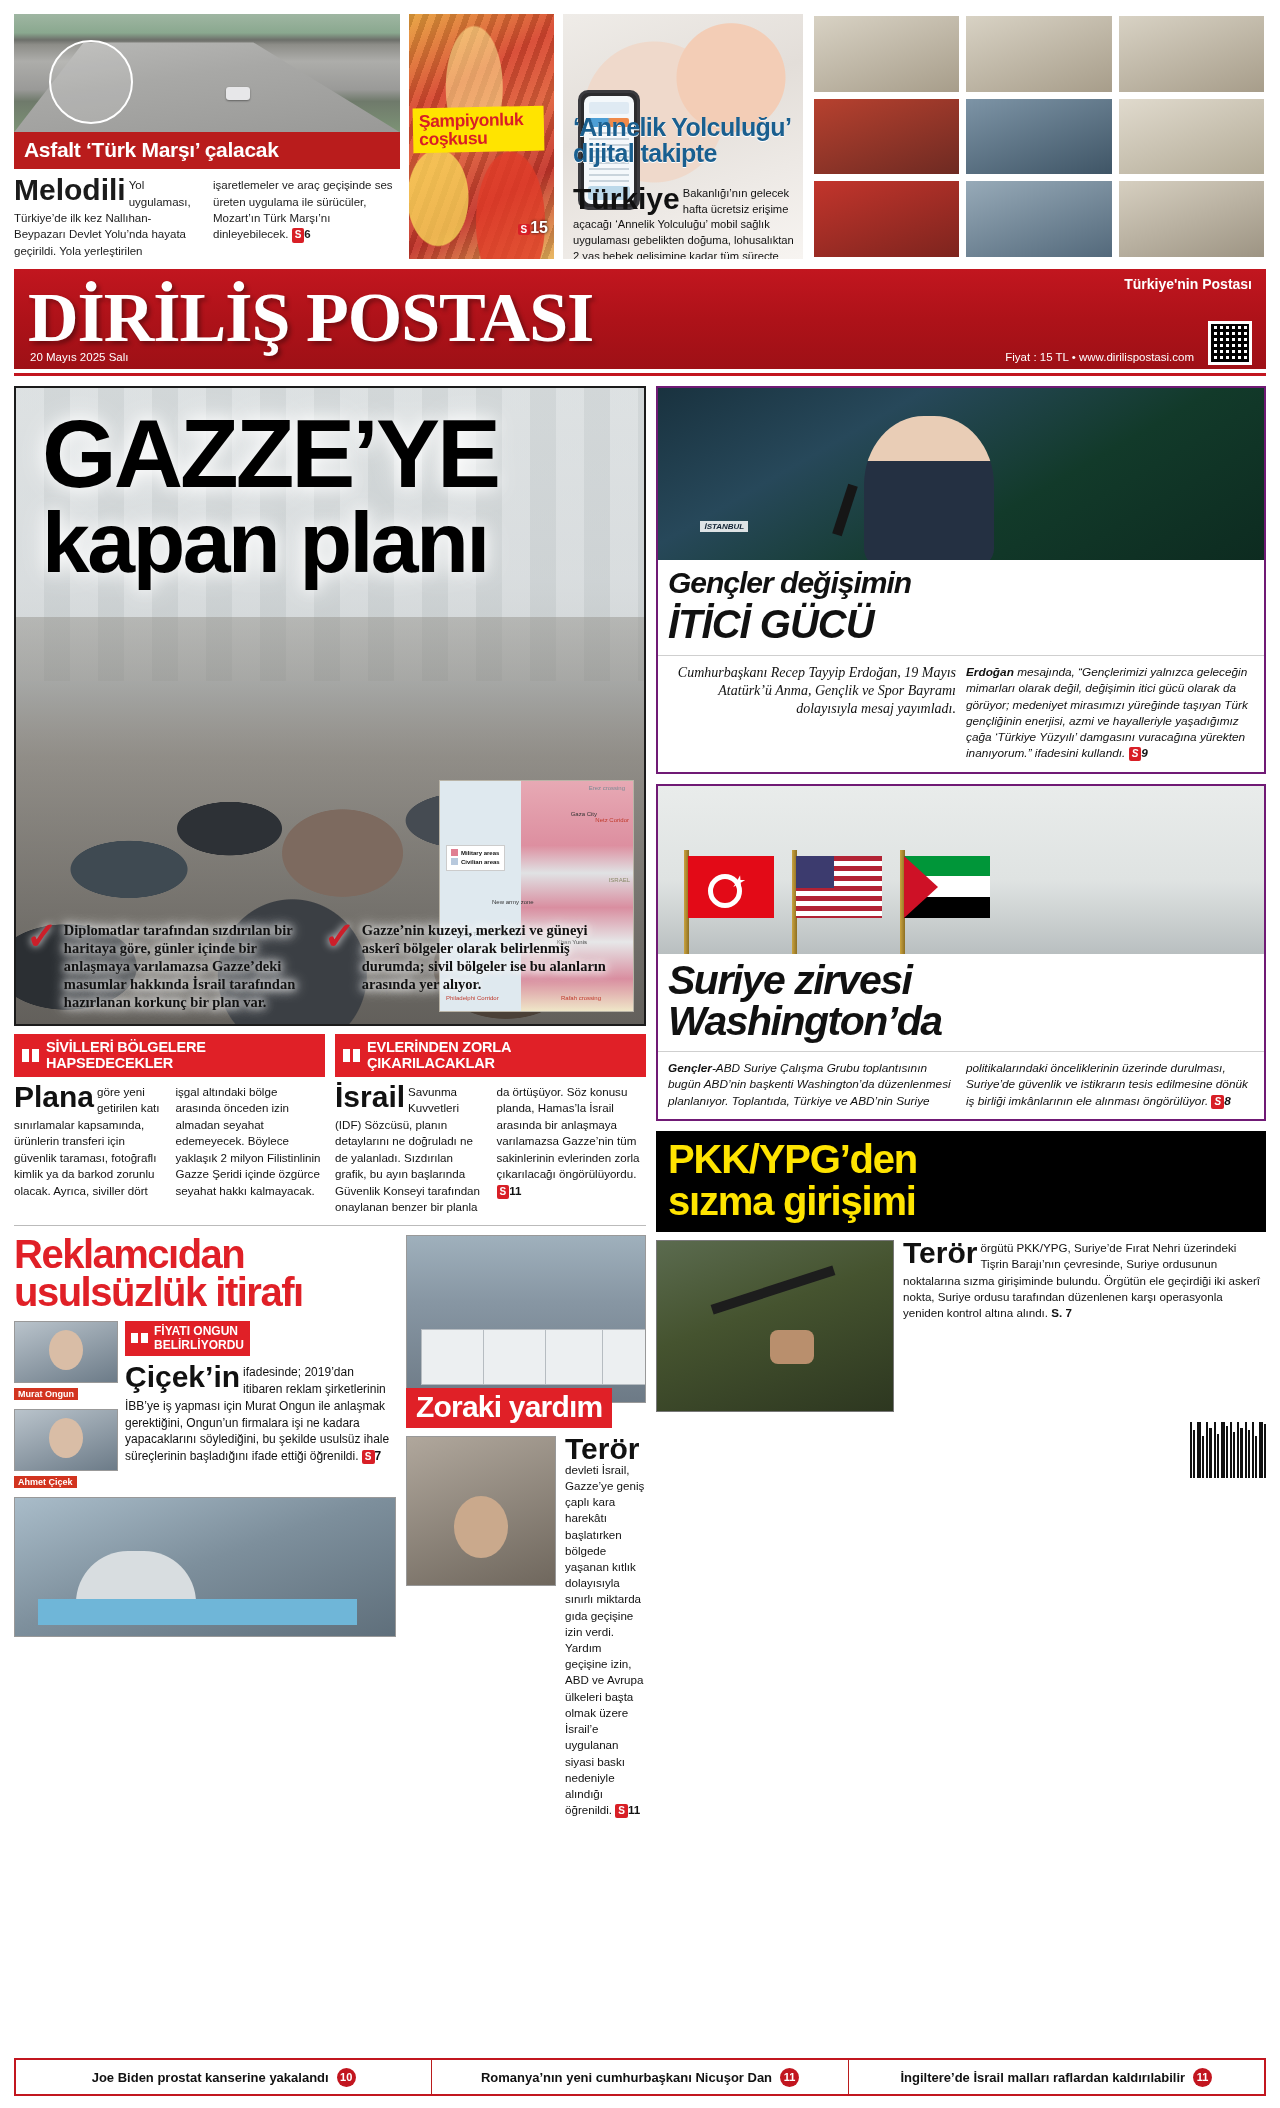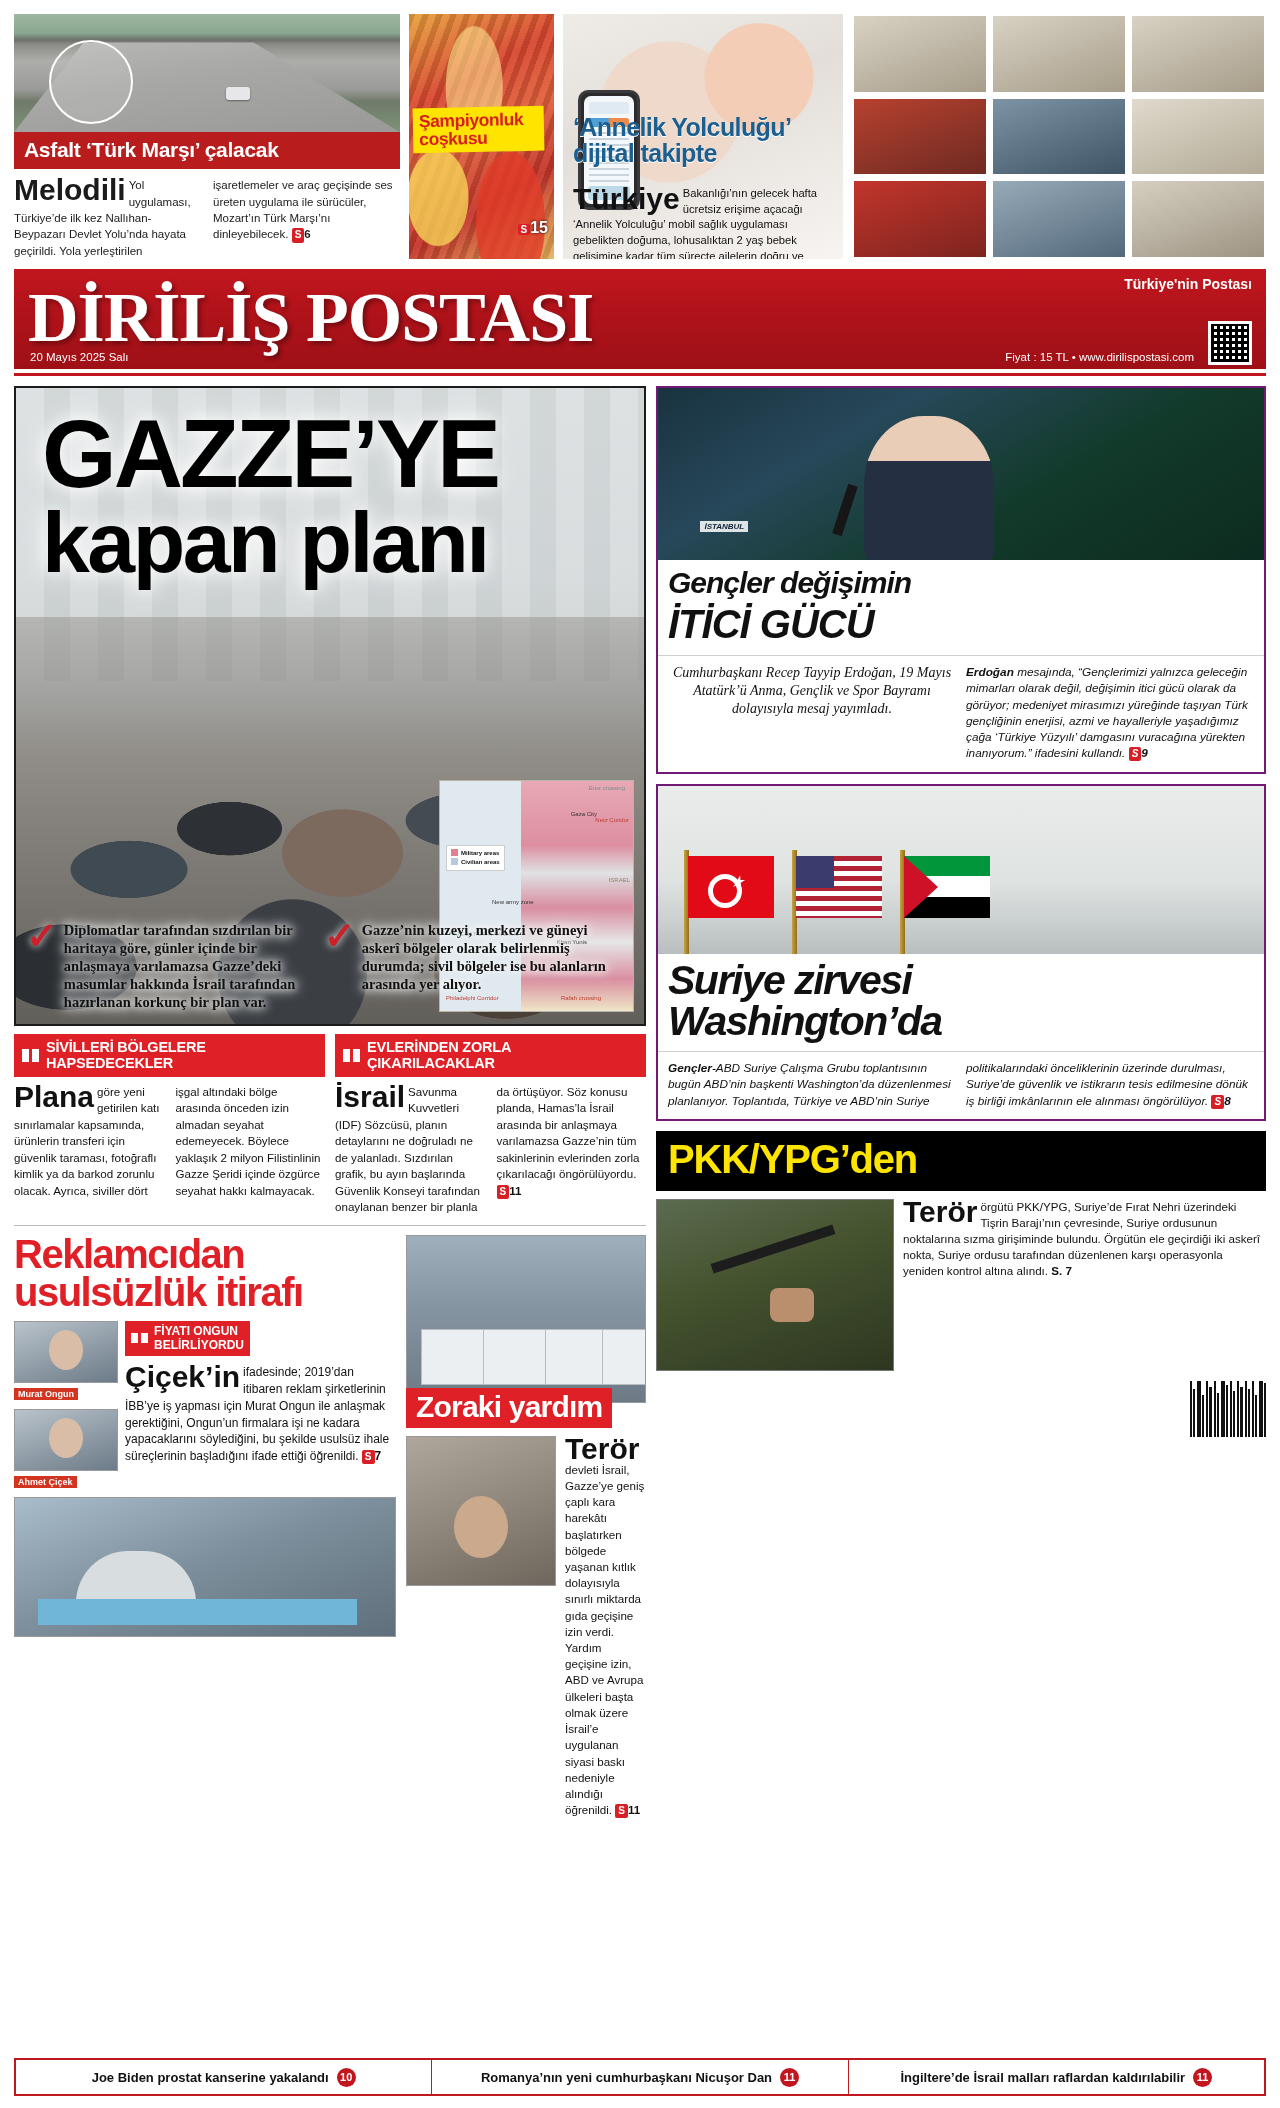--- a/index.html
+++ b/index.html
@@ -47,21 +47,21 @@
        radial-gradient(ellipse at 20% 75%, rgba(250,220,90,.75) 0 30px, transparent 31px),
        radial-gradient(ellipse at 70% 85%, rgba(225,60,40,.8) 0 34px, transparent 35px),
        radial-gradient(ellipse at 45% 30%, rgba(255,235,150,.55) 0 28px, transparent 29px),
        repeating-linear-gradient(110deg, rgba(0,0,0,.12) 0 6px, rgba(255,255,255,.06) 6px 13px);
   }
   .t2-tag { position:absolute; left:4px; right:10px; top:93px; background:#ffe400;
     color:#d81f26; font-weight:bold; font-size:17.5px; line-height:1.04; padding:4px 5px 5px 6px;
     transform: rotate(-1.2deg); letter-spacing:-.4px; }
   .t2-pg { position:absolute; right:6px; bottom:22px; }
 
-  .t3 { width: 280px; position:relative; overflow:hidden; background:#f9a8d4; }
+  .t3 { width: 240px; position:relative; overflow:hidden; background:#f9a8d4; }
   .t3 .baby { position:absolute; inset:0;
      background:
        radial-gradient(circle at 70% 26%, #f3cdb6 0 54px, transparent 55px),
        radial-gradient(circle at 38% 40%, #efd9cb 0 70px, transparent 71px),
        linear-gradient(160deg,#efece8 0%, #e3ded9 40%, #f7f4f1 100%);
   }
   .t3 .phone { position:absolute; left:15px; top:76px; width:62px; height:120px; border-radius:10px;
      background:#2b2b2e; border:3px solid #3a3a3e; overflow:hidden; }
   .t3 .phone .scr { position:absolute; inset:3px; background:#f4f8fb; border-radius:7px; }
   .t3 .phone .scr::before{content:"";position:absolute;left:5px;right:5px;top:6px;height:12px;background:#dfeaf3;border-radius:2px;}
@@ -186,21 +186,21 @@
   
   .rbox { border:2px solid #701a75;font-style:italic; }
   .rphoto { height:172px; background:linear-gradient(150deg,#19323f 0%, #27485a 30%, #123a2a 62%, #0d2b20 100%); position:relative; overflow:hidden;}
   .rphoto .person{position:absolute;left:34%;top:16%;width:130px;height:150px;background:linear-gradient(180deg,#e9cdb6 0 30%, #243042 30% 100%);border-radius:46% 46% 12% 12%;}
   .rphoto .mic{position:absolute;left:30%;bottom:14%;width:10px;height:52px;background:#161616;transform:rotate(18deg);}
   .rphoto .badge{position:absolute;left:7%;bottom:16%;background:rgba(255,255,255,.85);color:#123; font-size:8px; padding:1px 4px; font-weight:bold;}
   .r-head1 { font-size:30px; font-weight:bold; letter-spacing:-1px; padding:6px 16px 2px 10px; }
   .r-head2 { font-size:40px; font-weight:bold; letter-spacing:-1px; padding:0 10px 8px 10px; }
   .r-cols { display:flex; gap:10px; padding:8px 10px 10px 10px; border-top:1px solid #cfcfcf;}
   .r-cols .rc { width:50%; font-size:11.8px; line-height:1.38; }
-  .rc.serif { font-family:"Liberation Serif", serif; font-size:14px; line-height:1.3; text-align:center;}
+  .rc.serif { font-family:"Liberation Serif", serif; font-size:14px; line-height:1.3; text-align:right;}
 
   .flagphoto { height:168px; background:linear-gradient(180deg,#e9eceb 0%, #dfe3e2 56%, #b9bfc0 100%); position:relative; overflow:hidden;}
   .fl { position:absolute; bottom:10px; width:96px; height:92px; }
   .fl .pole{position:absolute;left:4px;bottom:-10px;width:5px;height:104px;background:linear-gradient(90deg,#caa33f,#8d6f22);}
   .fl .cloth{position:absolute;left:8px;top:4px;width:86px;height:62px;}
   .fl1{left:22px;} .fl2{left:130px;} .fl3{left:238px;}
   .fl1 .cloth{background:#e30a17;}
   .fl1 .cloth::after{content:"★";color:#fff;position:absolute;left:42px;top:16px;font-size:16px;}
   .fl1 .cloth::before{content:"";position:absolute;left:20px;top:18px;width:24px;height:24px;border:5px solid #fff;border-radius:50%;}
   .fl2 .cloth{background:repeating-linear-gradient(180deg,#b22234 0 5px,#fff 5px 10px);}
@@ -503,20 +503,21 @@
           <div class="rc">
             <span>politikalarındaki önceliklerinin üzerinde durulması, Suriye’de güvenlik ve istikrarın tesis edilmesine dönük iş birliği imkânlarının ele alınması öngörülüyor.</span>
             <span class="pg">S</span><span class="pgnum">8</span>
           </div>
         </div>
       </div>
 
       <div style="margin-top:10px">
         <div class="pkk-head">
           <div>PKK/YPG’den</div>
+          <div>sızma girişimi</div>
         </div>
         <div class="pkk-row">
           <div class="pkk-ph">
             <div class="gun"></div>
             <div class="hand"></div>
           </div>
           <div class="pkk-tx">
             <span class="dropcap">Terör</span><span> örgütü PKK/YPG, Suriye’de Fırat Nehri üzerindeki Tişrin Barajı’nın çevresinde, Suriye ordusunun noktalarına sızma girişiminde bulundu. Örgütün ele geçirdiği iki askerî nokta, Suriye ordusu tarafından düzenlenen karşı operasyonla yeniden kontrol altına alındı.</span>
             <span class="pgnum">S. <span>7</span></span>
           </div>

